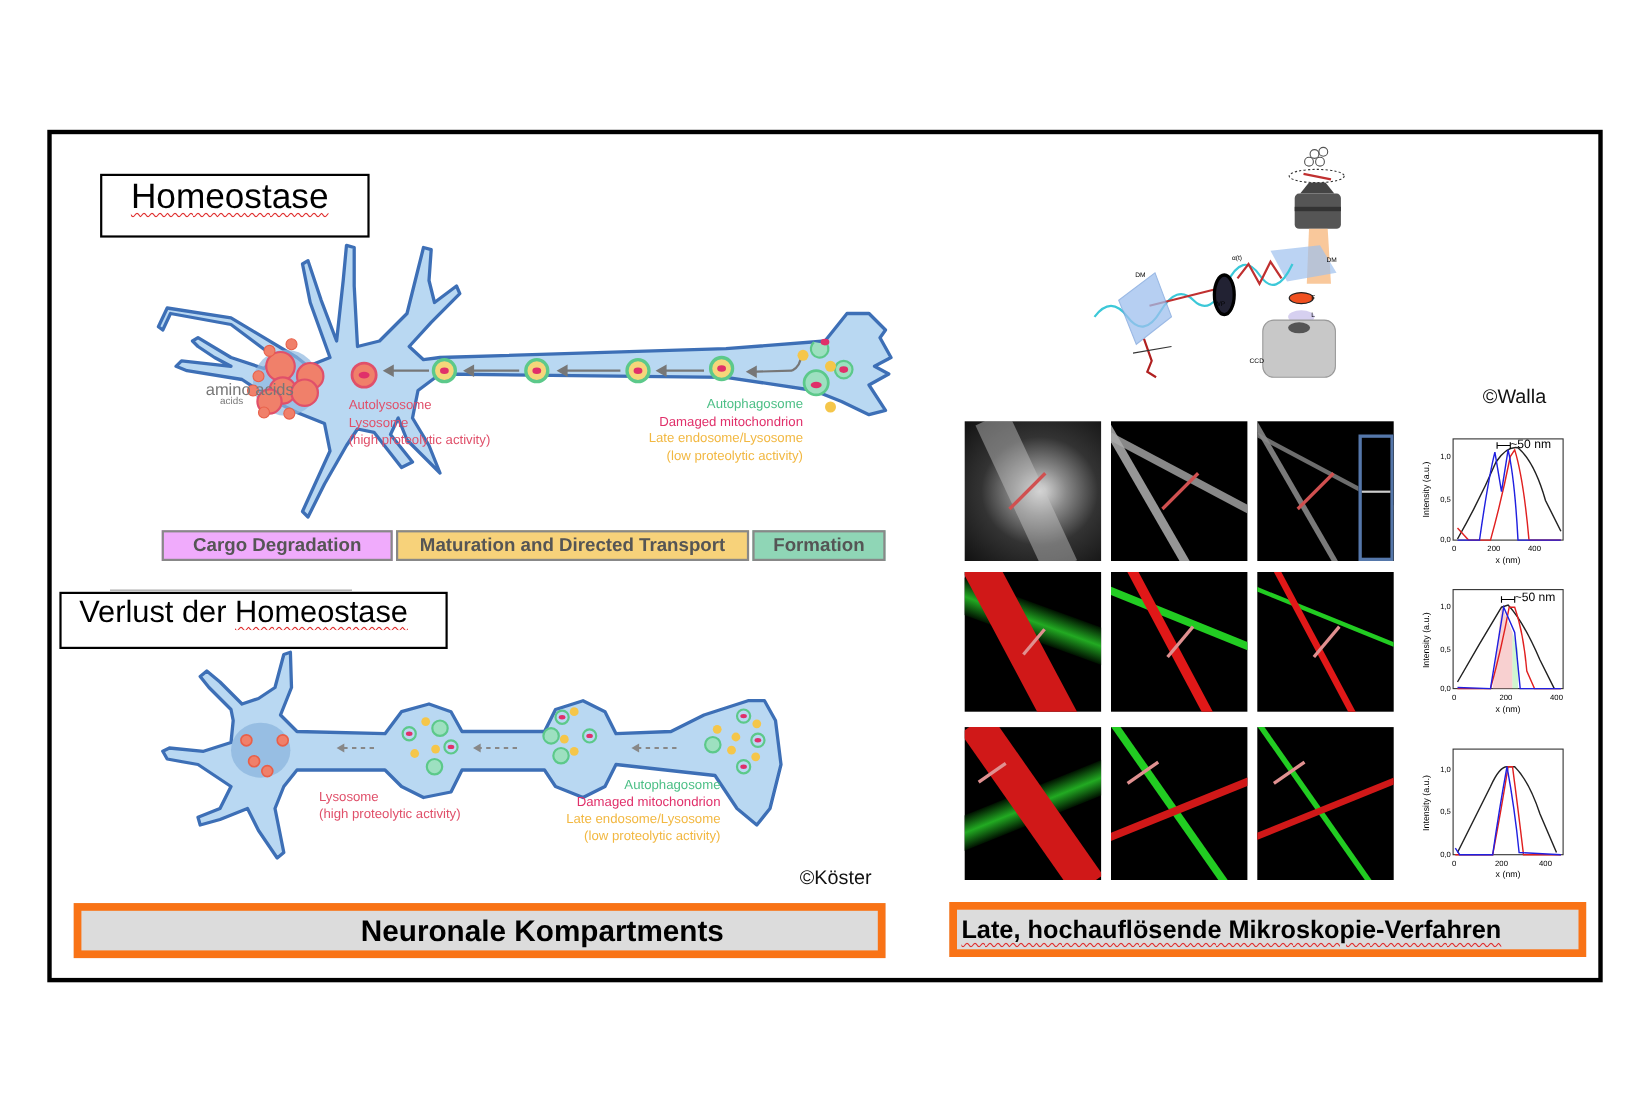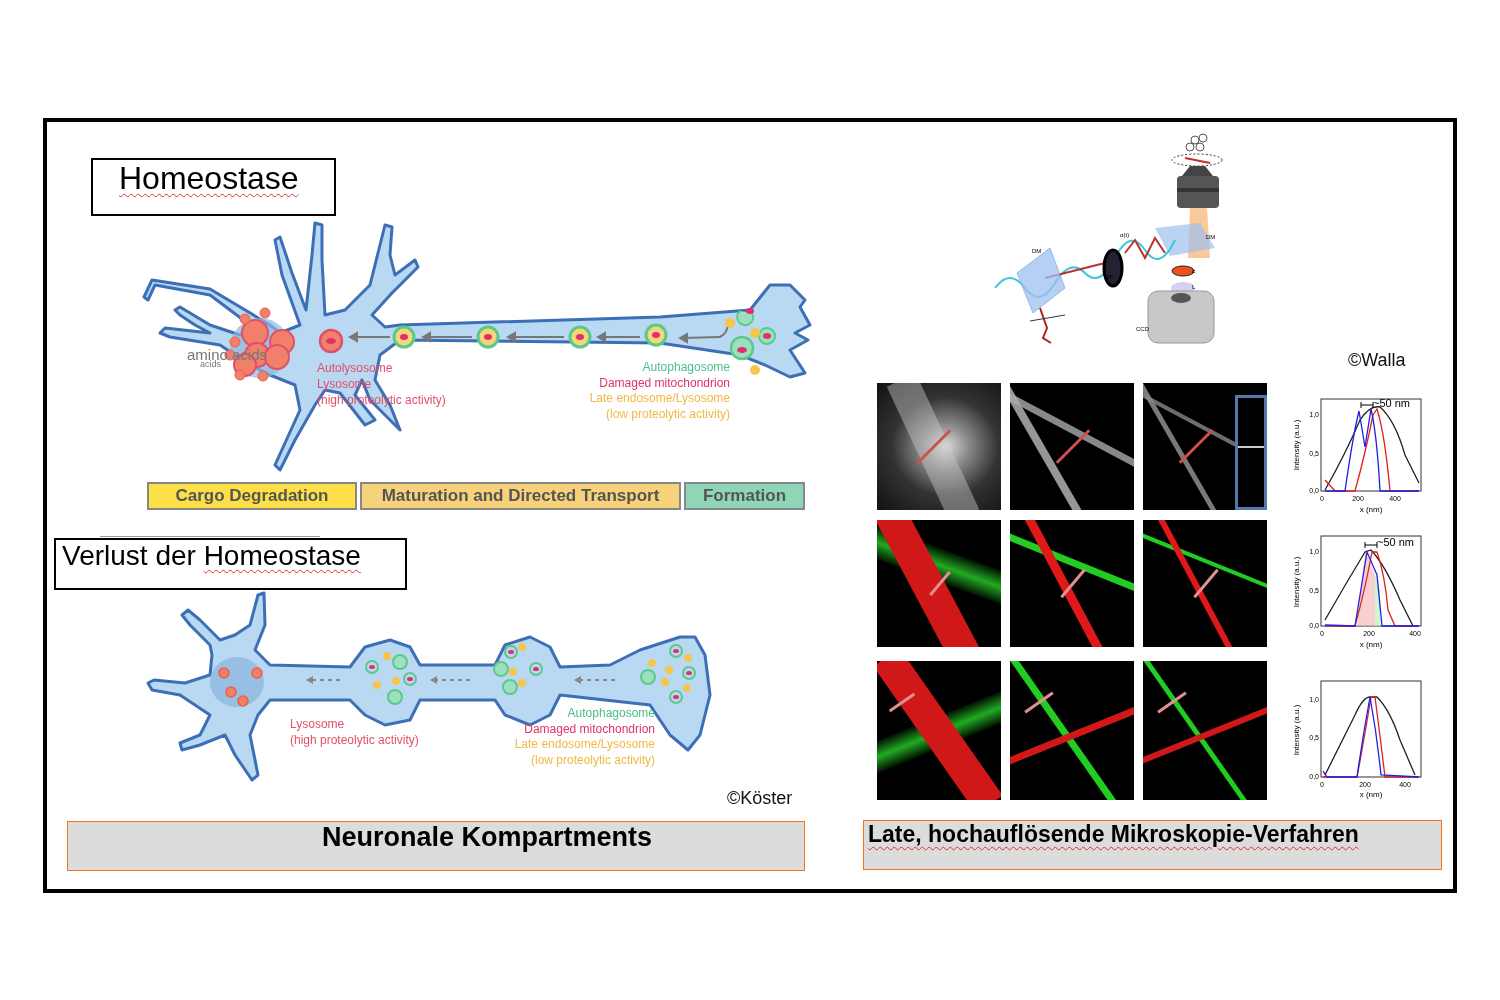--- a/index.html
+++ b/index.html
@@ -3,21 +3,21 @@
 <meta charset="utf-8">
 <style>
   html,body{margin:0;padding:0;background:#fff;}
   body{width:1500px;height:1000px;position:relative;overflow:hidden;font-family:"Liberation Sans",sans-serif;}
   .frame{position:absolute;left:43px;top:118px;width:1406px;height:767px;border:4px solid #000;box-sizing:content-box;}
   .abs{position:absolute;}
   .titlebox{position:absolute;background:#fff;border:2px solid #000;box-sizing:border-box;display:flex;align-items:flex-start;color:#000;}
   .spell{text-decoration:underline wavy #e03030;text-decoration-thickness:1px;text-underline-offset:4px;}
   .phase{position:absolute;top:482px;height:28px;border:2px solid #888;box-sizing:border-box;display:flex;align-items:center;justify-content:center;font-weight:bold;font-size:17px;color:#555;}
   .lbl{position:absolute;font-size:12px;line-height:15.5px;}
-  .footer{position:absolute;background:#dcdcdc;border:1px solid #f97316;box-sizing:border-box;display:flex;font-weight:bold;color:#000;}
+  .footer{position:absolute;background:#dcdcdc;border:7px solid #f97316;box-sizing:border-box;display:flex;align-items:center;font-weight:bold;color:#000;}
   .credit{position:absolute;font-size:18px;color:#111;text-align:right;}
   .micro{position:absolute;width:124px;height:127px;background:#000;overflow:hidden;}
   .plot{position:absolute;}
 </style>
 </head>
 <body>
 
 <div class="frame"></div>
 
 <div class="titlebox" style="left:91px;top:158px;width:245px;height:58px;padding-left:26px;font-size:32px;">
@@ -97,26 +97,26 @@
   <div>(high proteolytic activity)</div>
 </div>
 
 <div style="position:absolute;right:770px;top:360px;text-align:right;font-size:12px;line-height:15.5px;">
   <div style="color:#4cbf86">Autophagosome</div>
   <div style="color:#e0306a">Damaged mitochondrion</div>
   <div style="color:#f2b842">Late endosome/Lysosome</div>
   <div style="color:#f2b842">(low proteolytic activity)</div>
 </div>
 
-<div class="phase" style="left:147px;width:210px;background:#fde047;">Cargo Degradation</div>
+<div class="phase" style="left:147px;width:210px;background:#f0abfc;">Cargo Degradation</div>
 <div class="phase" style="left:360px;width:321px;background:#f7d27a;">Maturation and Directed Transport</div>
 <div class="phase" style="left:684px;width:121px;background:#8fd6b6;">Formation</div>
 
 <div class="abs" style="left:100px;top:536px;width:220px;height:1px;background:#999;"></div>
-<div class="titlebox" style="left:54px;top:538px;width:353px;height:52px;padding-left:6px;font-size:28px;">
+<div class="titlebox" style="left:54px;top:538px;width:353px;height:52px;padding-left:16px;font-size:28px;">
   <span style="white-space:pre">Verlust der </span>
     <span class="spell">Homeostase</span>
 </div>
 
 <svg class="abs" style="left:140px;top:585px" width="590" height="200" viewBox="0 0 590 200">
   <path fill="#b9d8f2" stroke="#3d6fb6" stroke-width="3" stroke-linejoin="round" d="M70,60 L50,40 L42,30 L48,25 L60,35 L80,55 L95,50 L110,40 L118,10 L124,8 L125,40 L115,65 L130,80 L210,82 L225,62 L250,55 L270,62 L280,80 L355,80 L365,60 L390,52 L410,62 L420,82 L470,80 L500,65 L540,52 L555,52 L565,70 L570,110 L560,150 L548,165 L530,150 L510,120 L420,110 L410,130 L390,140 L365,130 L355,115 L280,115 L270,135 L245,140 L225,130 L210,115 L130,115 L118,130 L110,150 L118,190 L112,195 L95,170 L85,150 L60,160 L42,165 L40,158 L60,150 L70,130 L40,110 L12,105 L8,98 L14,95 L45,98 L70,90 L72,70 Z"></path>
   <ellipse cx="97" cy="97" rx="27" ry="25" fill="#8fb8df" opacity="0.8"></ellipse>
   <g fill="#f0806a" stroke="#e8604a" stroke-width="1.5">
     <circle cx="84" cy="88" r="5"></circle>
       <circle cx="117" cy="88" r="5"></circle>

